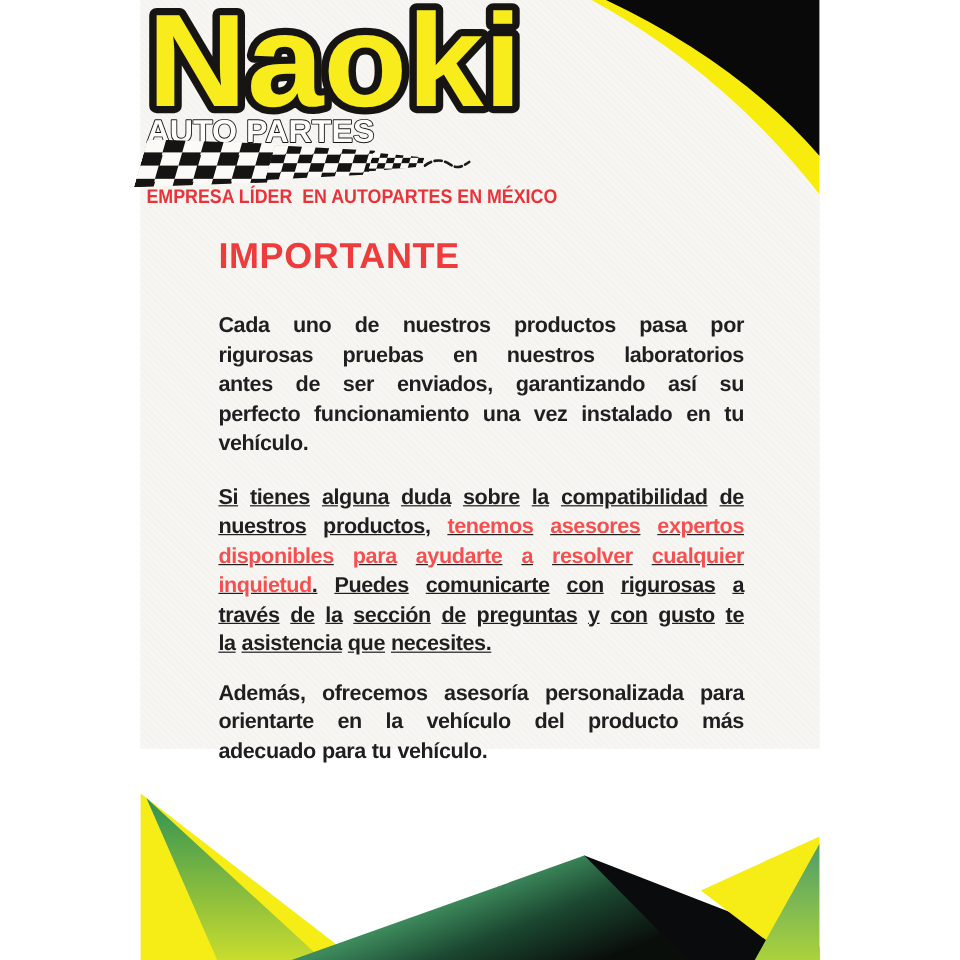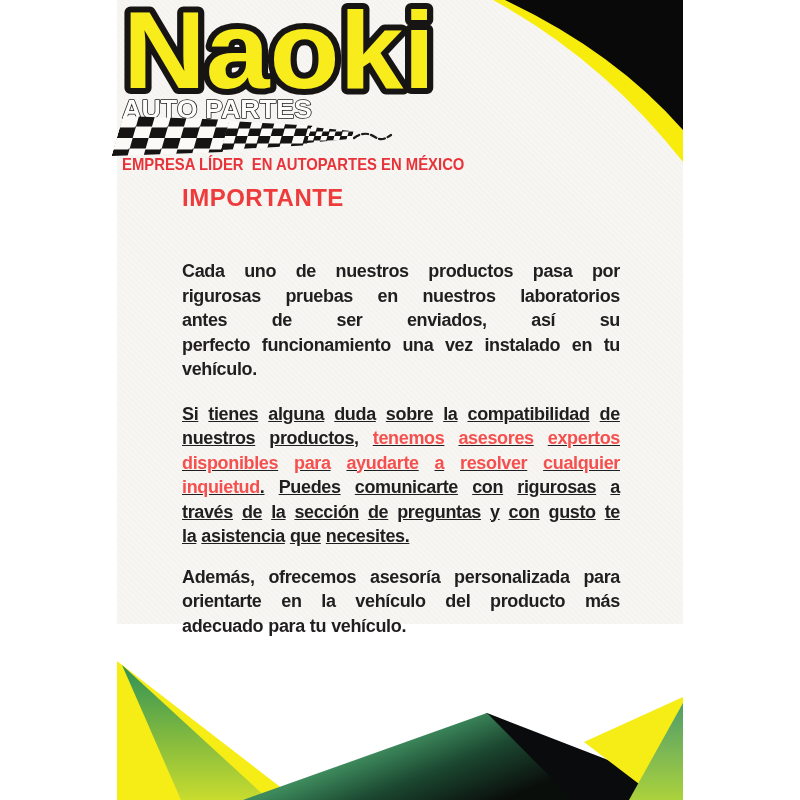--- a/index.html
+++ b/index.html
@@ -19,21 +19,21 @@
   .flag1{left:6px;top:116px;width:110px;height:40px;background-size:32px 22px;
          clip-path:polygon(0 0,100% 10%,100% 90%,0 100%);}
   .flag2{left:112px;top:121px;width:85px;height:29px;background-size:23px 15px;
          clip-path:polygon(0 0,100% 16%,100% 84%,0 100%);}
   .flag3{left:194px;top:127px;width:44px;height:16px;background-size:13px 9px;
          clip-path:polygon(0 0,100% 26%,100% 74%,0 100%);}
   .flag-tail{position:absolute;left:236px;top:130px;width:40px;height:14px;}
   .tagline{position:absolute;left:5px;top:155px;font-size:16.5px;font-weight:bold;
            color:var(--tagline-red);white-space:pre;letter-spacing:0;
            transform:scaleX(.9);transform-origin:left top;}
-  .heading{position:absolute;left:65px;top:183px;margin:0;font-size:24px;line-height:30px;
+  .heading{position:absolute;left:65px;top:199px;margin:0;font-size:30px;line-height:30px;
            font-weight:bold;letter-spacing:.5px;color:var(--heading-red);}
   .body{position:absolute;left:65px;top:259px;width:438px;font-size:18px;
         font-weight:bold;color:var(--text-black);letter-spacing:-0.35px;}
   .paragraph{margin:0 0 20px 0;}
   .paragraph:nth-child(2){margin-bottom:16px;text-decoration:underline;}
   .line{display:flex;justify-content:space-between;height:24.5px;line-height:24.5px;white-space:nowrap;align-items:center;}
   .line.last{justify-content:flex-start;gap:5px;}
   .accent{color:var(--accent-red);}
 </style>
 </head>
@@ -78,20 +78,21 @@
             <span><span>pruebas</span></span>
             <span><span>en</span></span>
             <span><span>nuestros</span></span>
             <span><span>laboratorios</span></span>
           </div>
           <div class="line">
             <span><span>antes</span></span>
             <span><span>de</span></span>
             <span><span>ser</span></span>
             <span><span>enviados,</span></span>
+            <span><span>garantizando</span></span>
             <span><span>así</span></span>
             <span><span>su</span></span>
           </div>
           <div class="line">
             <span><span>perfecto</span></span>
             <span><span>funcionamiento</span></span>
             <span><span>una</span></span>
             <span><span>vez</span></span>
             <span><span>instalado</span></span>
             <span><span>en</span></span>

